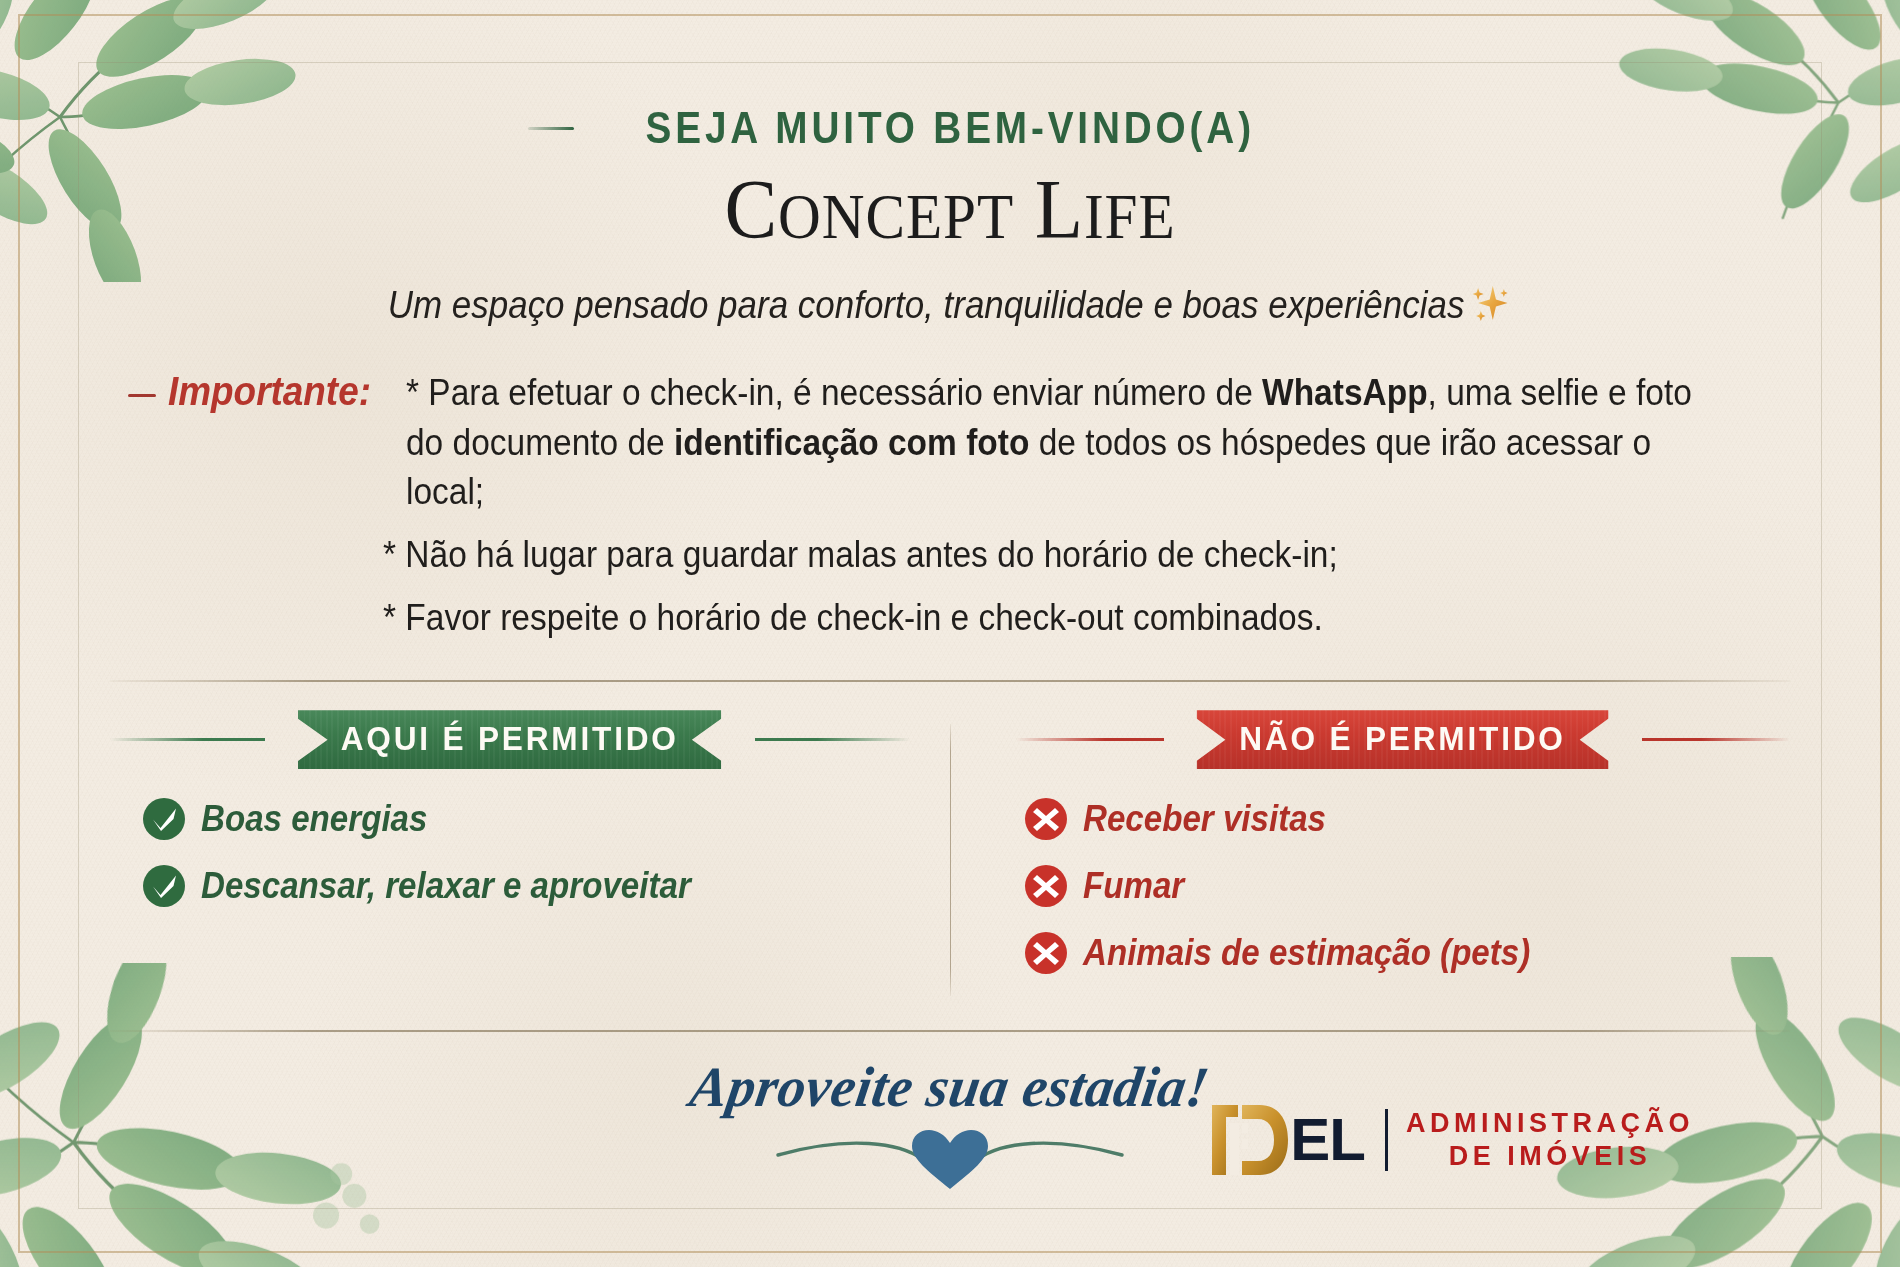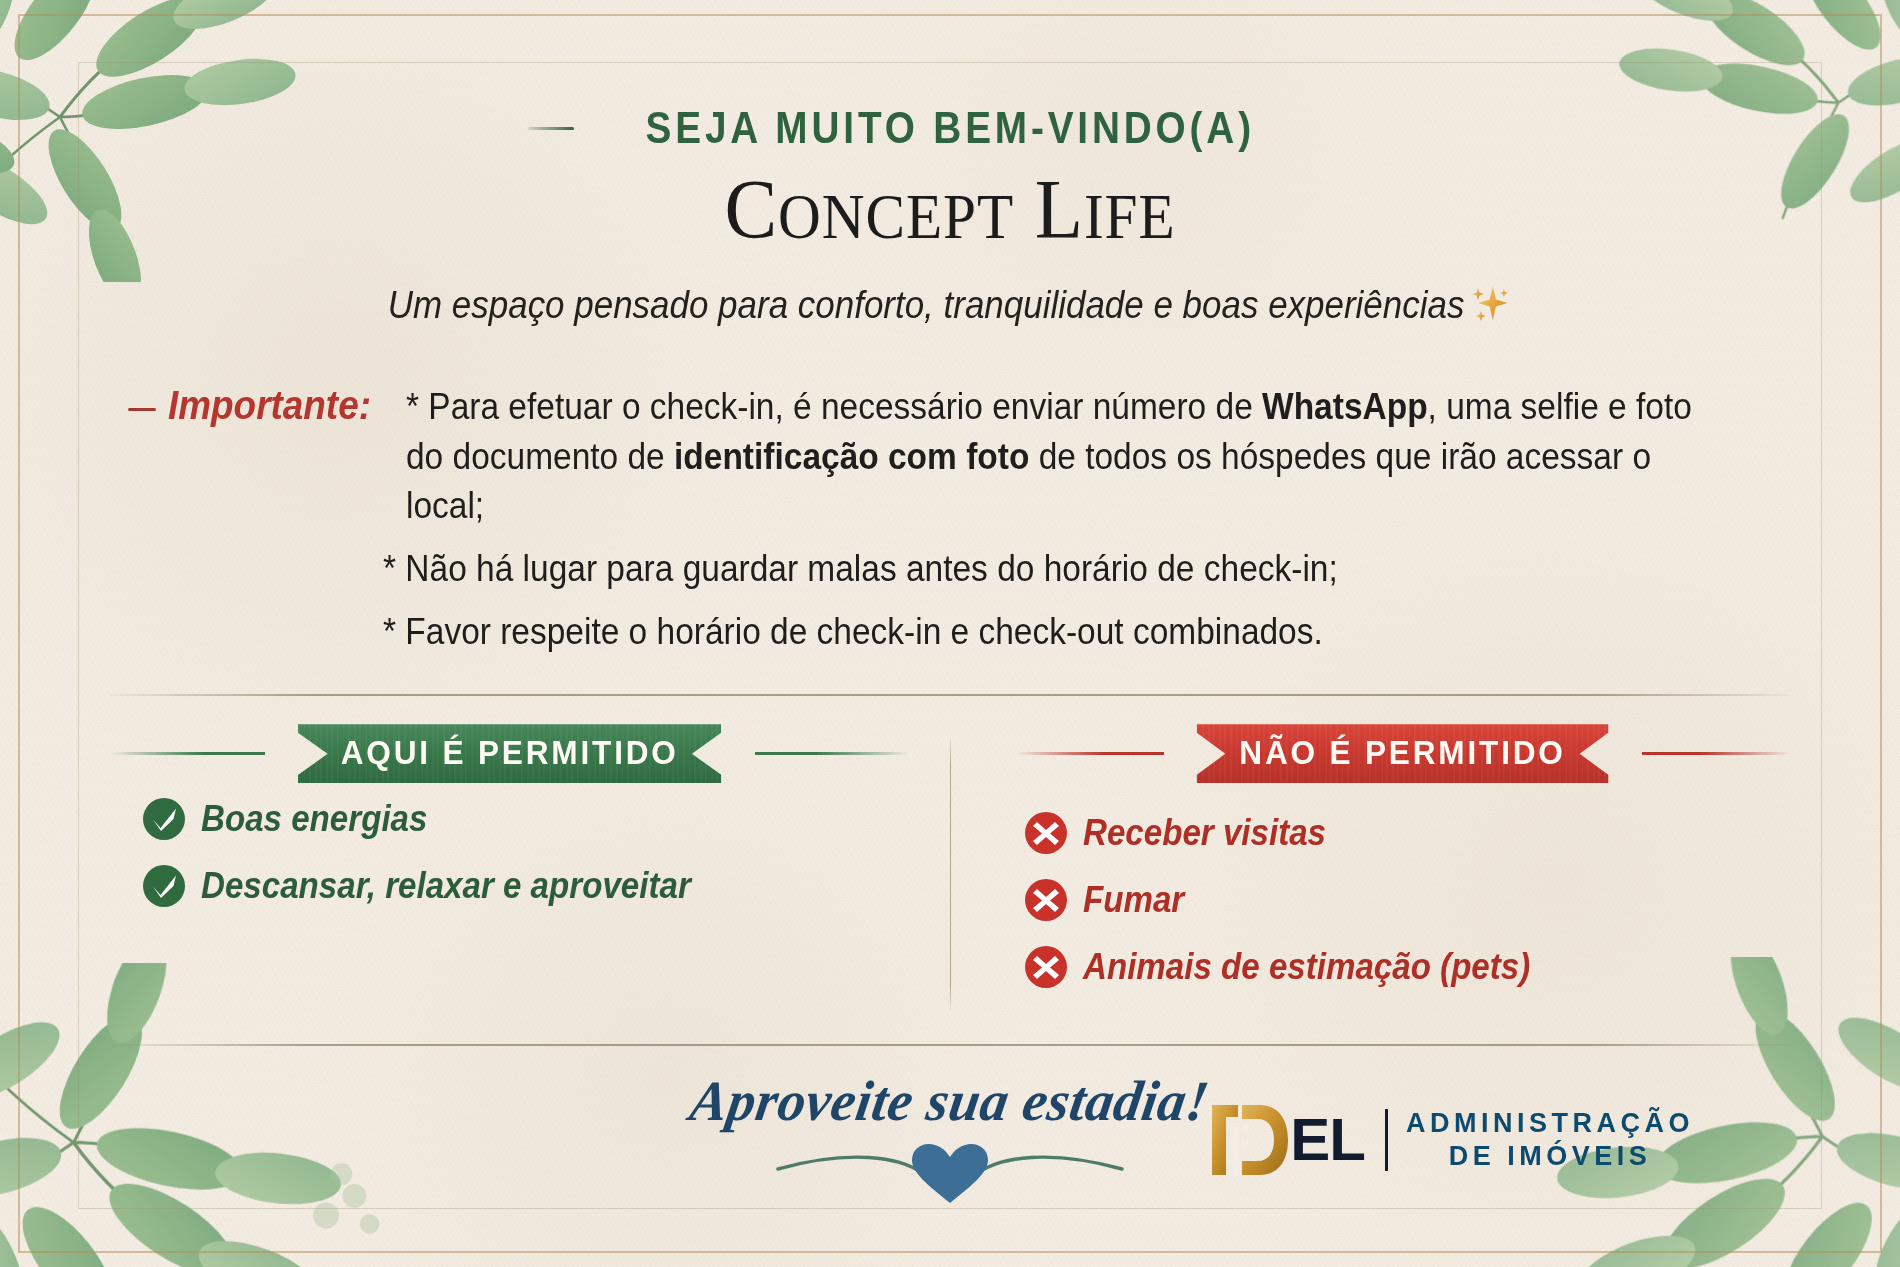--- a/index.html
+++ b/index.html
@@ -129,21 +129,21 @@
     white-space: nowrap;
   }
   .sparkle-icon {
     display: inline-block;
     vertical-align: -10px;
     margin-left: 2px;
   }
 
   
   .important-block {
-    margin-top: 48px;
+    margin-top: 34px;
     padding-left: 18px;
   }
   .imp-line1 {
     display: flex;
     align-items: flex-start;
     gap: 12px;
   }
   .imp-dash {
     width: 28px; height: 3px;
     background: #a2372f;
@@ -275,21 +275,21 @@
     font-weight: 700;
     font-size: 36px;
     transform: scaleX(.92);
     transform-origin: left center;
     white-space: nowrap;
   }
   .rule-item.allow .rule-text { color: #2c5c3a; }
   .rule-item.deny .rule-text { color: #ae2f26; }
   .badge { flex: 0 0 auto; display: block; }
 
-  .left-pad { padding-left: 32px; margin-top: 14px; }
+  .left-pad { padding-left: 32px; }
   .right-pad { padding-left: 8px; }
 
   
   .closing {
     margin-top: 22px;
     text-align: center;
     position: relative;
   }
   .closing-text {
     font-family: "Liberation Serif", serif;
@@ -329,21 +329,21 @@
   }
   .logo-sep {
     width: 3px;
     height: 62px;
     background: #121c30;
     margin: 0 18px 0 20px;
   }
   .logo-words {
     font-family: "Liberation Sans", sans-serif;
     font-weight: 700;
-    color: #0c4a6e;
+    color: #b91c1c;
     line-height: 1.22;
     text-align: center;
   }
   .logo-words .l1 { font-size: 27px; letter-spacing: 4.5px; }
   .logo-words .l2 { font-size: 27px; letter-spacing: 4.5px; }
 </style>
 </head>
 <body>
 
 <div class="poster">

